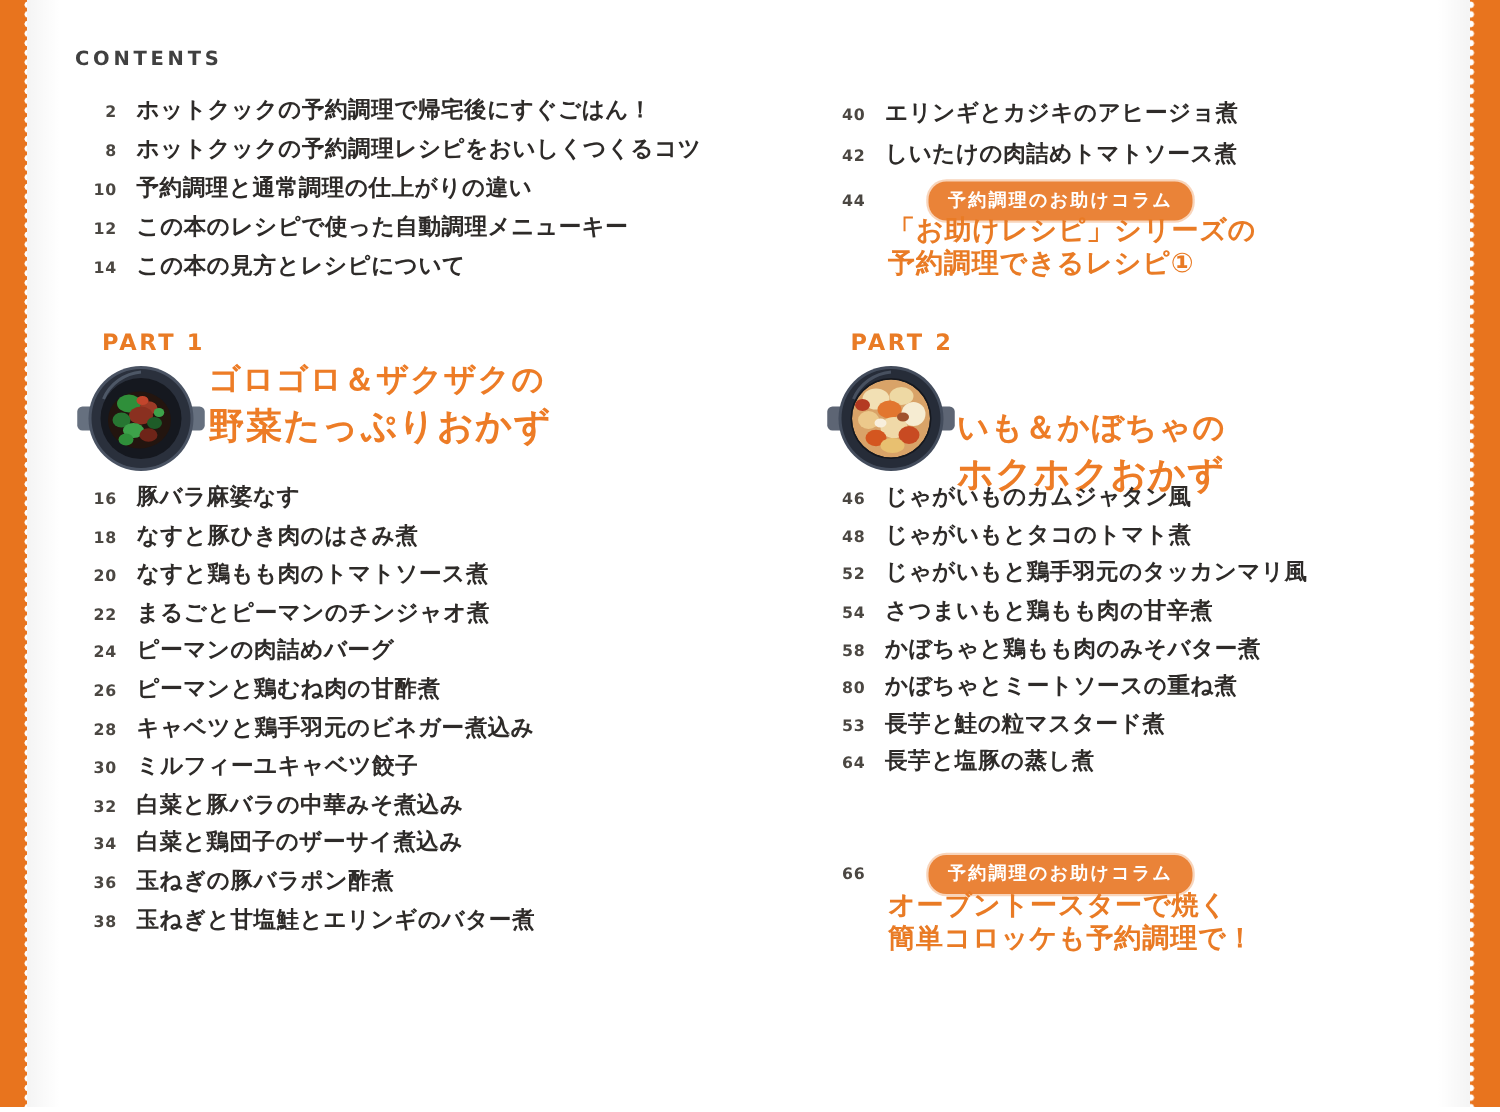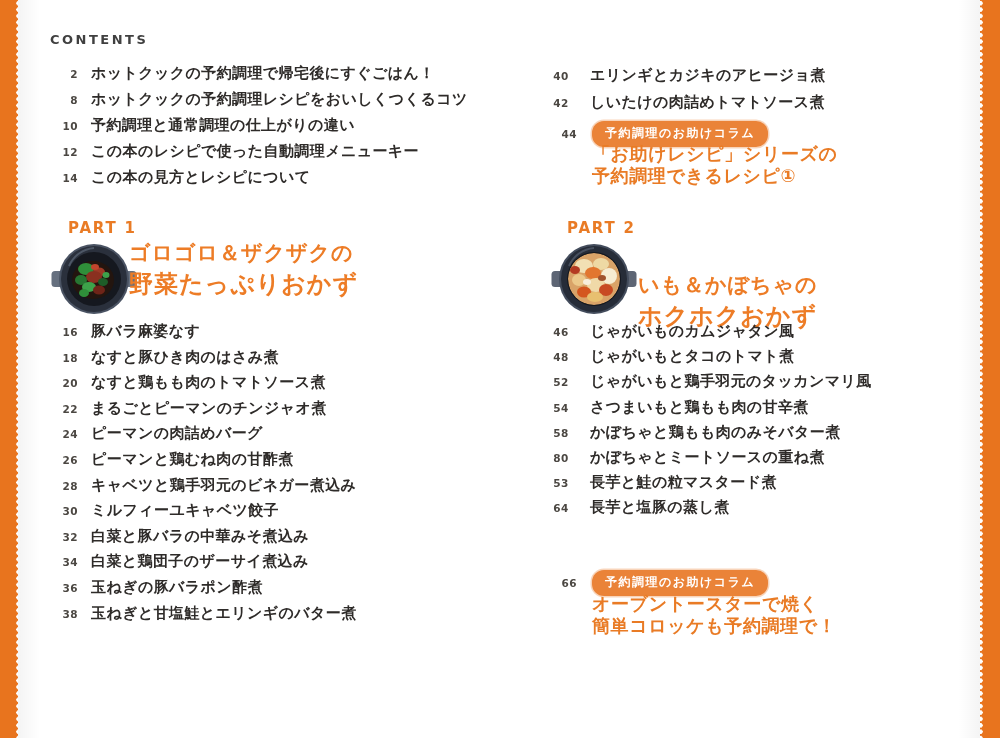--- a/index.html
+++ b/index.html
@@ -25,30 +25,30 @@
   .contents-label{position:absolute;left:50px;top:32px;font-size:13px;font-weight:bold;color:#404040;letter-spacing:2.5px;}
 
   .toc{position:absolute;}
   .toc .row{display:flex;align-items:baseline;}
   .num{flex:0 0 38px;text-align:right;font-size:10.5px;font-weight:bold;color:#4b4742;letter-spacing:0.5px;}
   .ttl{margin-left:13px;font-size:15px;font-weight:bold;color:#2e2b29;letter-spacing:0.4px;white-space:nowrap;}
   .list-intro .row{height:26px;}
   .list-l .row{height:25.6px;}
   .list-rt .row{height:27px;}
   .list-r .row{height:25.2px;}
-  .col-r .num{flex:0 0 32px;text-align:center;}
+  .col-r .num{flex:0 0 32px;}
   .col-r .ttl{}
 
   .part-label{position:absolute;font-size:15px;font-weight:bold;color:#e97b25;letter-spacing:1.8px;}
   .part-title{position:absolute;font-weight:bold;color:#ed7c26;}
   .part-title .l1{font-size:21px;letter-spacing:1px;line-height:25px;}
   .part-title .l2{font-size:24px;letter-spacing:1px;line-height:28px;margin-top:4px;}
   .pot{position:absolute;}
 
-  .badge-row{position:absolute;display:flex;align-items:center;}
+  .badge-row{position:absolute;display:flex;align-items:center;gap:27px;}
   .badge-row .num{flex:0 0 32px;}
   .badge{margin-left:15px;background:#ea8338;color:#ffffff;font-size:12px;font-weight:bold;
          letter-spacing:1.5px;padding:4px 13px 5px;border-radius:12px;white-space:nowrap;
          box-shadow:0 0 0 1.5px rgba(234,131,56,0.35);}
   .col-lines{position:absolute;font-size:18px;font-weight:bold;color:#e97b25;letter-spacing:0.6px;line-height:21.5px;white-space:nowrap;}
 </style>
 </head>
 <body>
 
 <div class="page">
@@ -105,21 +105,21 @@
       <ellipse cx="52" cy="42" rx="5" ry="4" fill="#1e5c28"></ellipse>
       <ellipse cx="38" cy="47" rx="7" ry="5" fill="#3da24a"></ellipse>
       <ellipse cx="48" cy="50" rx="6" ry="4.5" fill="#6e2418"></ellipse>
       <ellipse cx="33" cy="53" rx="5" ry="4" fill="#2f8f3a"></ellipse>
       <ellipse cx="44" cy="27" rx="4" ry="3" fill="#c2452c"></ellipse>
       <ellipse cx="55" cy="35" rx="3.5" ry="3" fill="#3da24a"></ellipse>
     </g>
     <path d="M18 26 A30 30 0 0 1 43 8" fill="none" stroke="#5d6878" stroke-width="2" opacity="0.7"></path>
   </svg>
 
-  <div class="part-title" style="left:129px;top:241px;">
+  <div class="part-title" style="left:139px;top:241px;">
     <div class="l1">ゴロゴロ＆ザクザクの</div>
     <div class="l2">野菜たっぷりおかず</div>
   </div>
 
   <div class="toc list-l" style="left:40px;top:322px;">
     <div class="row">
         <span class="num">16</span>
         <span class="ttl">豚バラ麻婆なす</span>
       </div>
     <div class="row">

